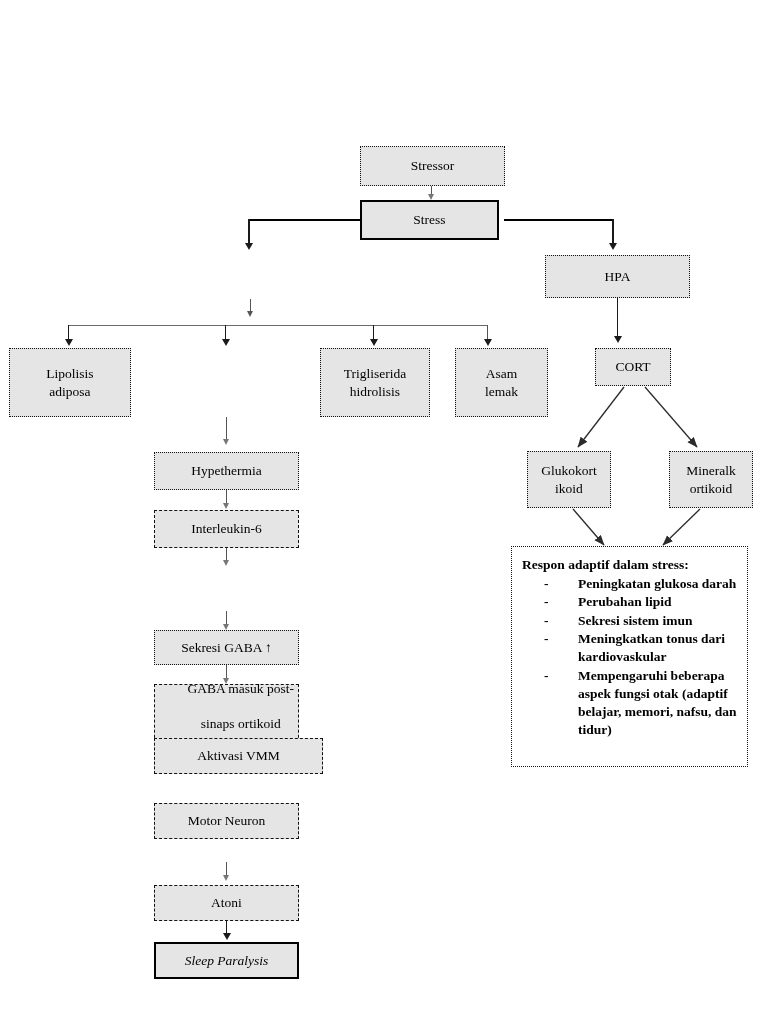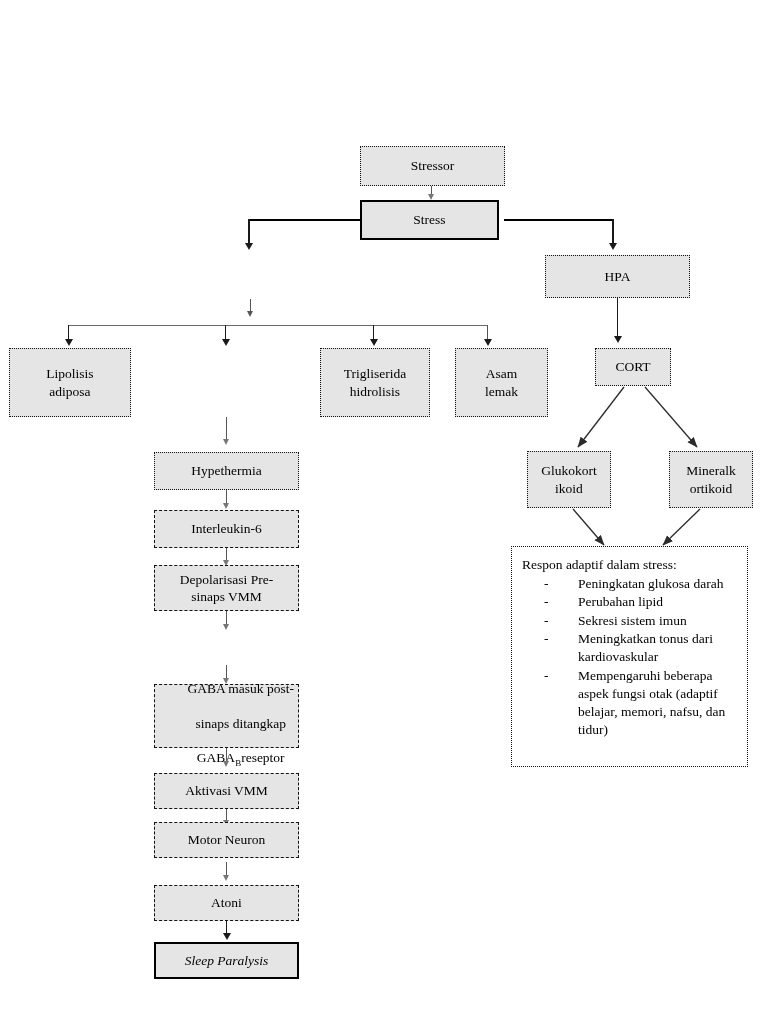--- a/index.html
+++ b/index.html
@@ -209,21 +209,21 @@
   <div class="node dotted" style="left:527px; top:451px; width:84px; height:57px;">
     <span class="txt">Glukokort
 ikoid</span>
   </div>
 
   <div class="node dotted" style="left:669px; top:451px; width:84px; height:57px;">
     <span class="txt">Mineralk
 ortikoid</span>
   </div>
 
-  <div class="listbox" style="left:511px; top:546px; width:237px; height:221px;">
+  <div class="listbox" style="left:511px; top:546px; width:237px; height:221px;font-weight:bold;">
     <span class="lead">Respon adaptif dalam stress:</span>
     <ul>
       <li>
         <span class="dash">-</span>
         <span>Peningkatan glukosa darah</span>
       </li>
       <li>
         <span class="dash">-</span>
         <span>Perubahan lipid</span>
       </li>
@@ -252,51 +252,50 @@
   <div class="vline thin" style="left:226px; top:490px; height:16px;"></div>
   <div class="arrowhead small open" style="left:222.8px; top:503px;"></div>
 
   <div class="node dashed" style="left:154px; top:510px; width:145px; height:38px;">
     <span class="txt">Interleukin-6</span>
   </div>
 
   <div class="vline thin" style="left:226px; top:548px; height:14px;"></div>
   <div class="arrowhead small open" style="left:222.8px; top:560px;"></div>
 
-  <div class="node dashed" style="left:154px; top:565px; width:145px; height:46px;">
-    <span class="txt">Depolarisasi Pre-
-sinaps VMM</span>
-  </div>
 
   <div class="vline thin" style="left:226px; top:611px; height:16px;"></div>
   <div class="arrowhead small open" style="left:222.8px; top:624px;"></div>
 
+  <div class="node dotted" style="left:154px; top:630px; width:145px; height:35px;">
+    <span class="txt">Sekresi GABA ↑</span>
+  </div>
 
   <div class="vline thin" style="left:226px; top:665px; height:16px;"></div>
   <div class="arrowhead small open" style="left:222.8px; top:678px;"></div>
 
   <div class="node dashed" style="left:154px; top:684px; width:145px; height:64px;justify-content:flex-end;">
     <span class="txt">
       <span>GABA masuk post-</span><br>
-      <span>sinaps ditangkap</span><br>
+      <span>sinaps ortikoid</span><br>
       <span>GABA</span><sub style="font-size:9px;">B</sub><span>reseptor</span>
     </span>
   </div>
 
   <div class="vline thin" style="left:226px; top:748px; height:16px;"></div>
   <div class="arrowhead small open" style="left:222.8px; top:761px;"></div>
 
-  <div class="node dashed" style="left:154px; top:773px; width:145px; height:36px;">
+  <div class="node dashed" style="left:154px; top:738px; width:169px; height:36px;">
     <span class="txt">Aktivasi VMM</span>
   </div>
 
   <div class="vline thin" style="left:226px; top:809px; height:14px;"></div>
   <div class="arrowhead small open" style="left:222.8px; top:820px;"></div>
 
-  <div class="node dashed" style="left:154px; top:822px; width:145px; height:36px;">
+  <div class="node dashed" style="left:154px; top:803px; width:145px; height:36px;">
     <span class="txt">Motor Neuron</span>
   </div>
 
   <div class="vline thin" style="left:226px; top:862px; height:16px;"></div>
   <div class="arrowhead small open" style="left:222.8px; top:875px;"></div>
 
   <div class="node dashed" style="left:154px; top:885px; width:145px; height:36px;">
     <span class="txt">Atoni</span>
   </div>
 

